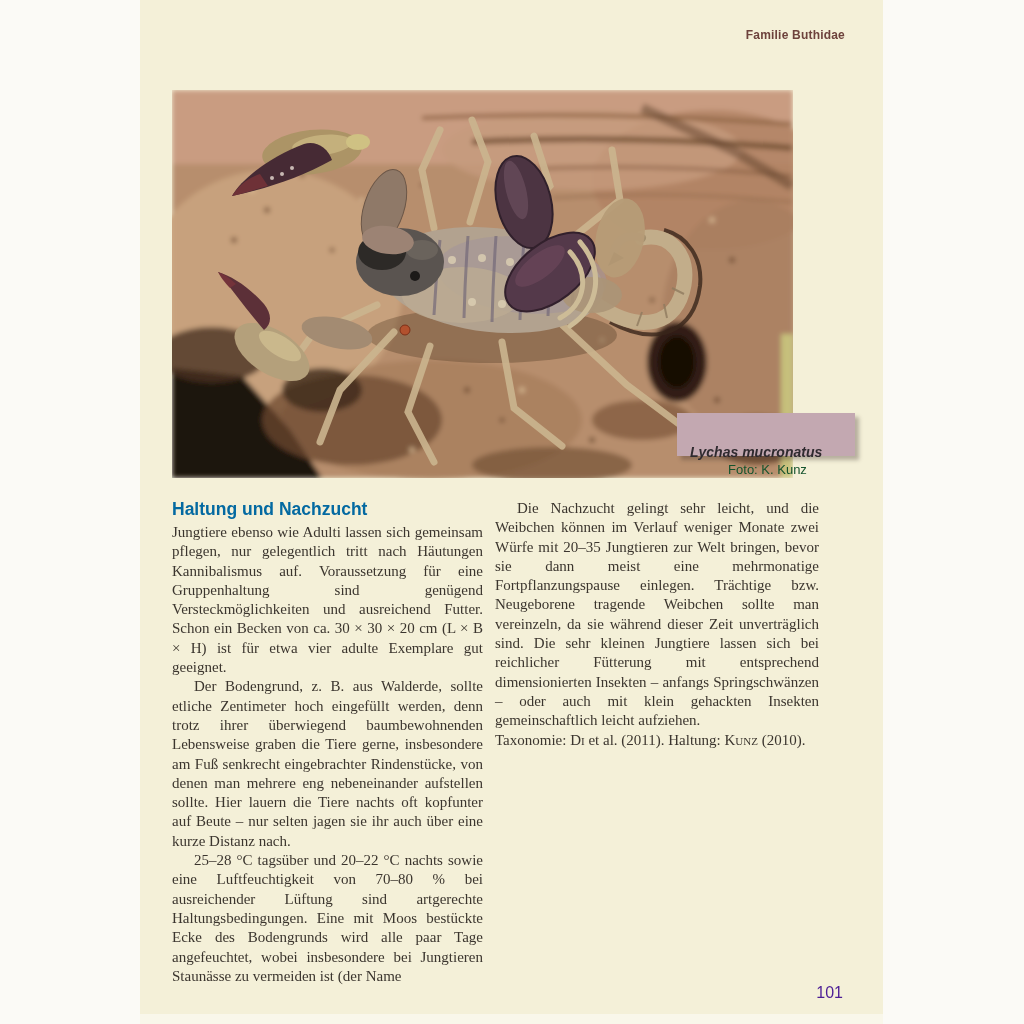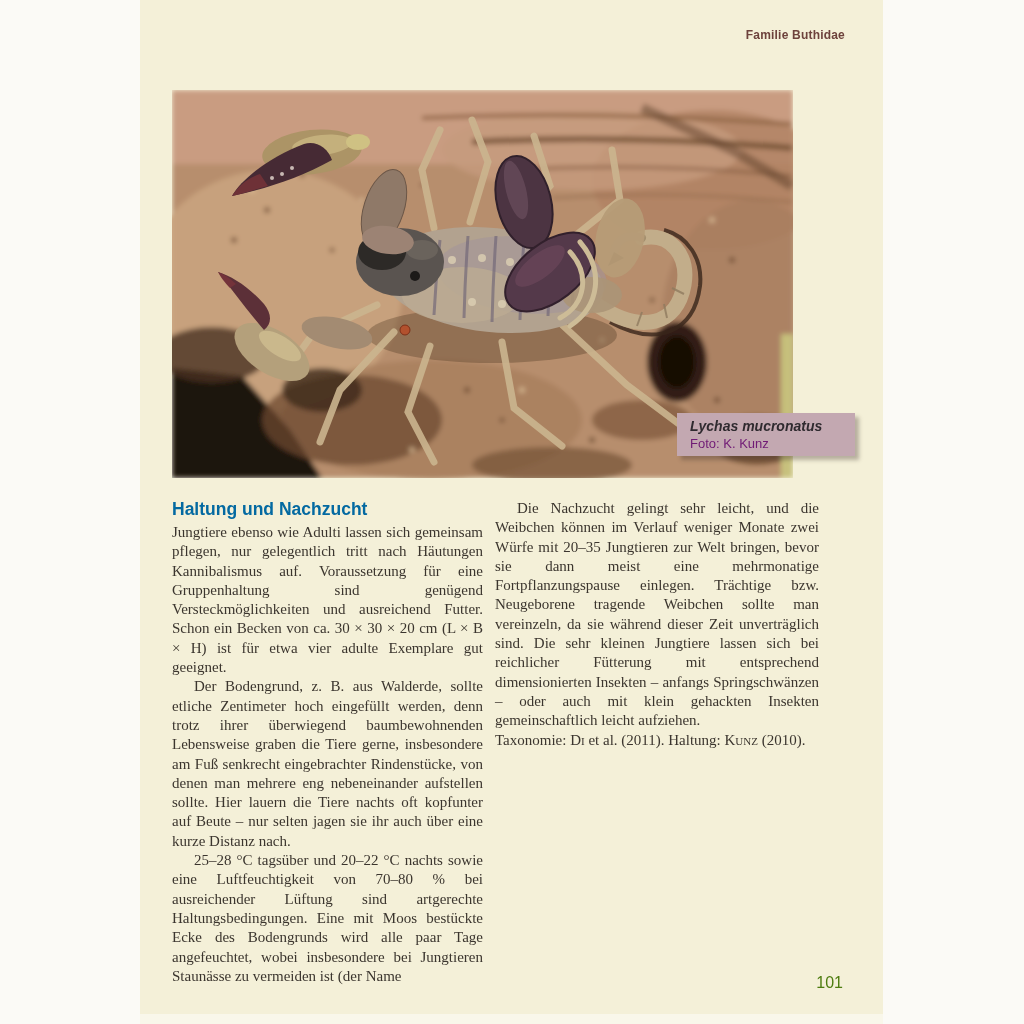--- a/index.html
+++ b/index.html
@@ -38,25 +38,25 @@
     position:absolute;
     left:505px;top:323px;   
     width:178px;height:43px;
     background:#c3a8b1;
     box-shadow:4px 4px 4px rgba(70,55,50,.35);
     box-sizing:border-box;
     padding:5px 10px 0 13px;
   }
   .caption .species{
     font-size:14px;font-weight:700;font-style:italic;
-    color:#2f2a2f;line-height:17px;
+    color:#2f2a2f;line-height:17px;margin-top:26px;
   }
   .caption .credit{
-    font-size:13px;color:#701a75;
-    text-align:left;line-height:17px;
+    font-size:13px;color:#14532d;
+    text-align:center;line-height:17px;
   }
   .columns{
     position:absolute;
     left:32px;top:499px;
     width:647px;
     display:flex;
     align-items:flex-start;
   }
   .col{
     font-family:"Liberation Serif", serif;
@@ -72,23 +72,23 @@
     color:#0369a1;
     margin:0 0 4px 0;line-height:20px;
     text-align:left;
   }
   .col h2.spaced{margin-top:15px;}
   .col p{margin:0;}
   .col p.indent{text-indent:22px;}
   .sc{font-variant:small-caps;}
   .pagenum{
     position:absolute;
-    right:40px;bottom:32px;
+    right:40px;bottom:22px;
     font-size:16px;font-weight:400;
-    color:#4d7c0f;
+    color:#4c1d95;
   }
 </style>
 </head>
 <body>
 
 <div class="screen">
   <div class="page">
 
     <div class="running-head">Familie Buthidae</div>
 

